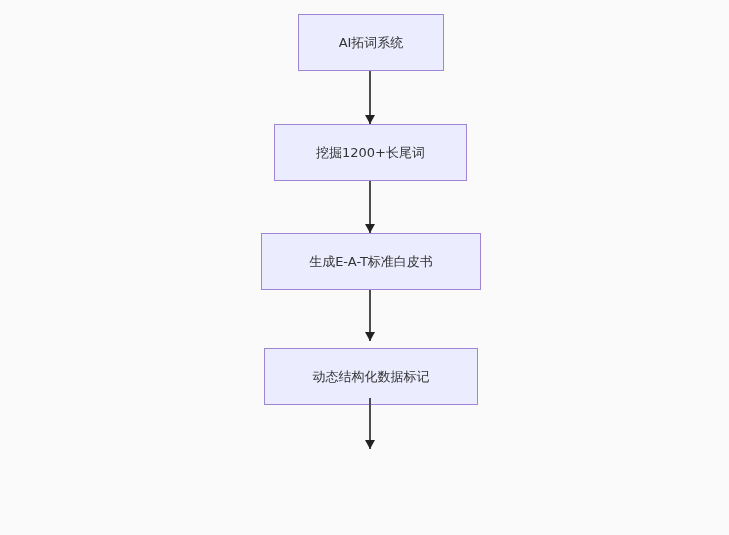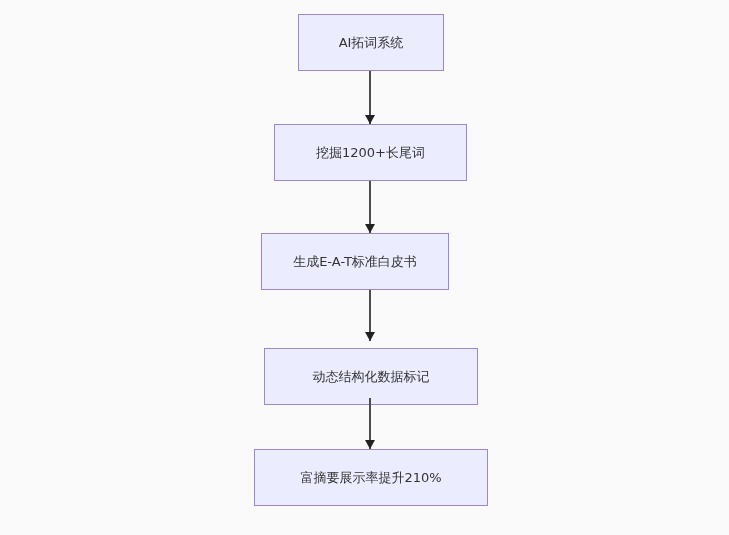--- a/index.html
+++ b/index.html
@@ -24,21 +24,21 @@
     align-items: center;
     justify-content: center;
     color: var(--text, #333333);
     font-size: 13px;
     line-height: 1;
     white-space: nowrap;
   }
   .node span { display: inline-block; }
   .n1 { left: 298px; top: 14px;  width: 146px; }
   .n2 { left: 274px; top: 124px; width: 193px; align-items: center; }
-  .n3 { left: 261px; top: 233px; width: 188px; }
+  .n3 { left: 261px; top: 233px; width: 220px; }
   .n4 { left: 264px; top: 348px; width: 214px; }
   .n5 { left: 254px; top: 449px; width: 234px; }
 
   .edge {
     position: absolute;
     left: 369px;
     width: 2px;
     background: var(--arrow, #4d4d4d);
   }
   .e1 { top: 71px;  height: 53px; }
@@ -88,17 +88,14 @@
   </div>
 
   <div class="node n4">
     <span>动态结构化数据标记</span>
   </div>
 
   <div class="edge e4">
     <span class="arrowhead"></span>
   </div>
 
-  <div class="node n5">
-    <span>富摘要展示率提升210%</span>
-  </div>
 
 </div>
 
 </body></html>

